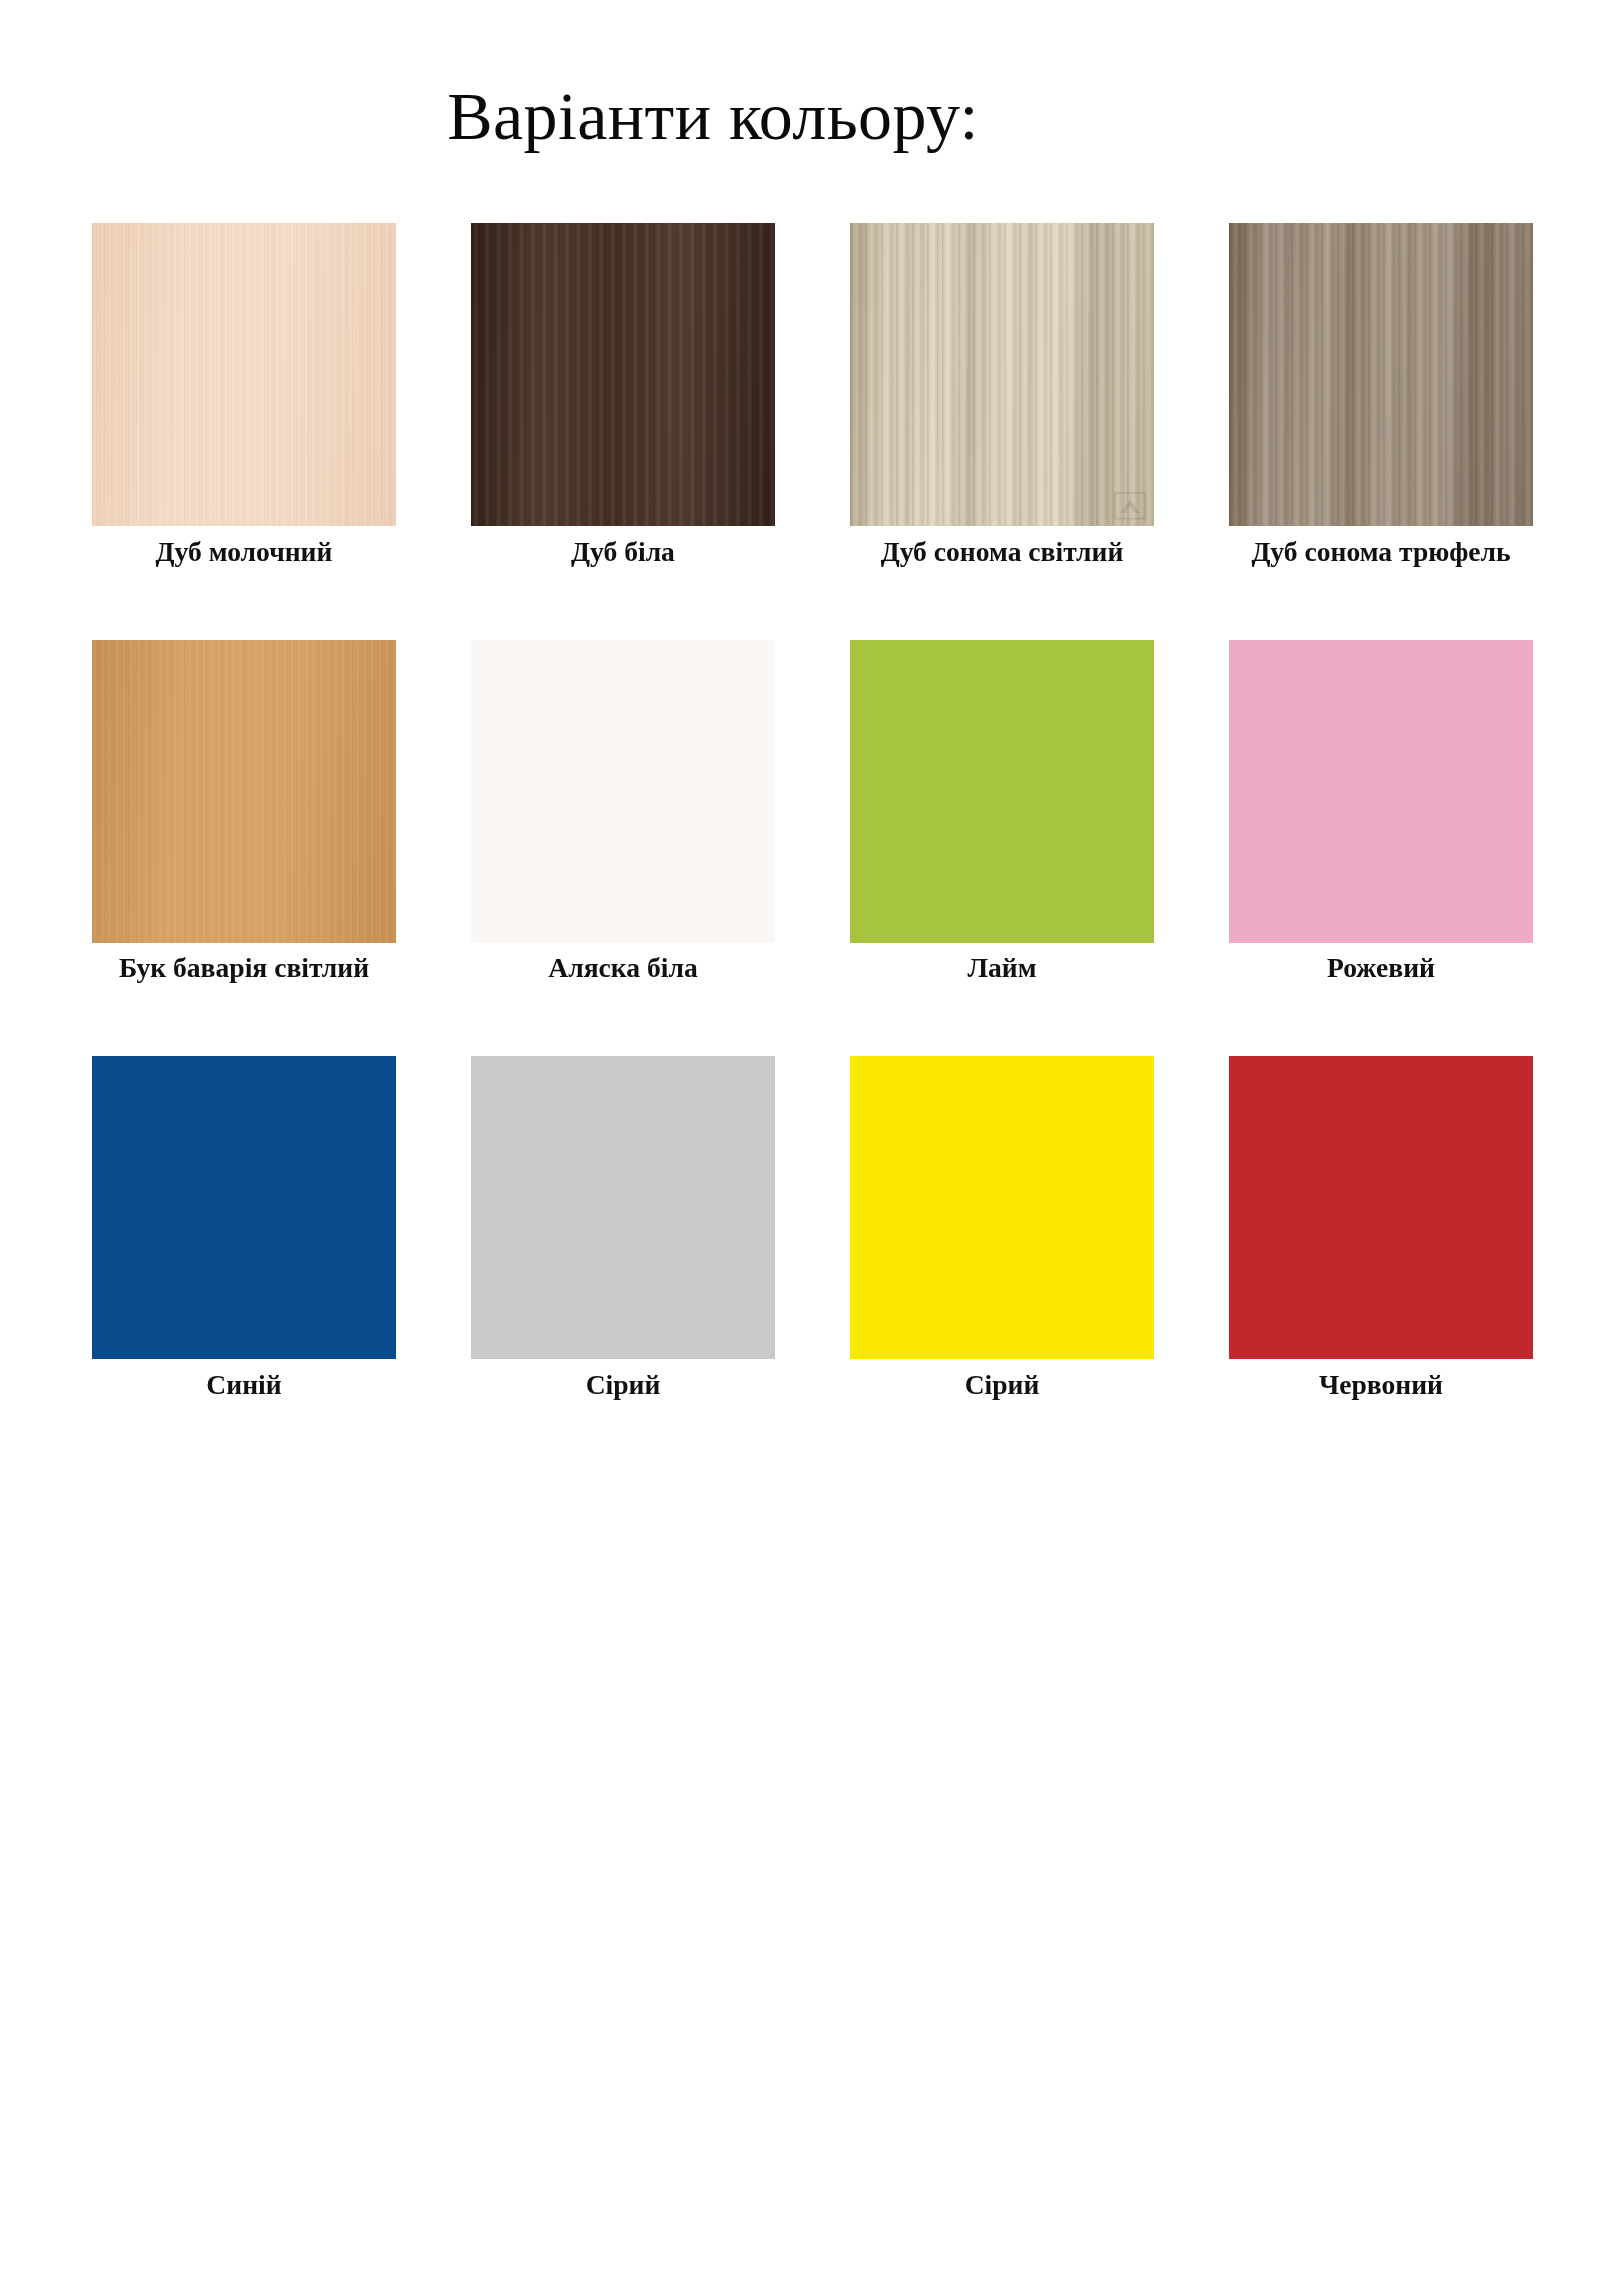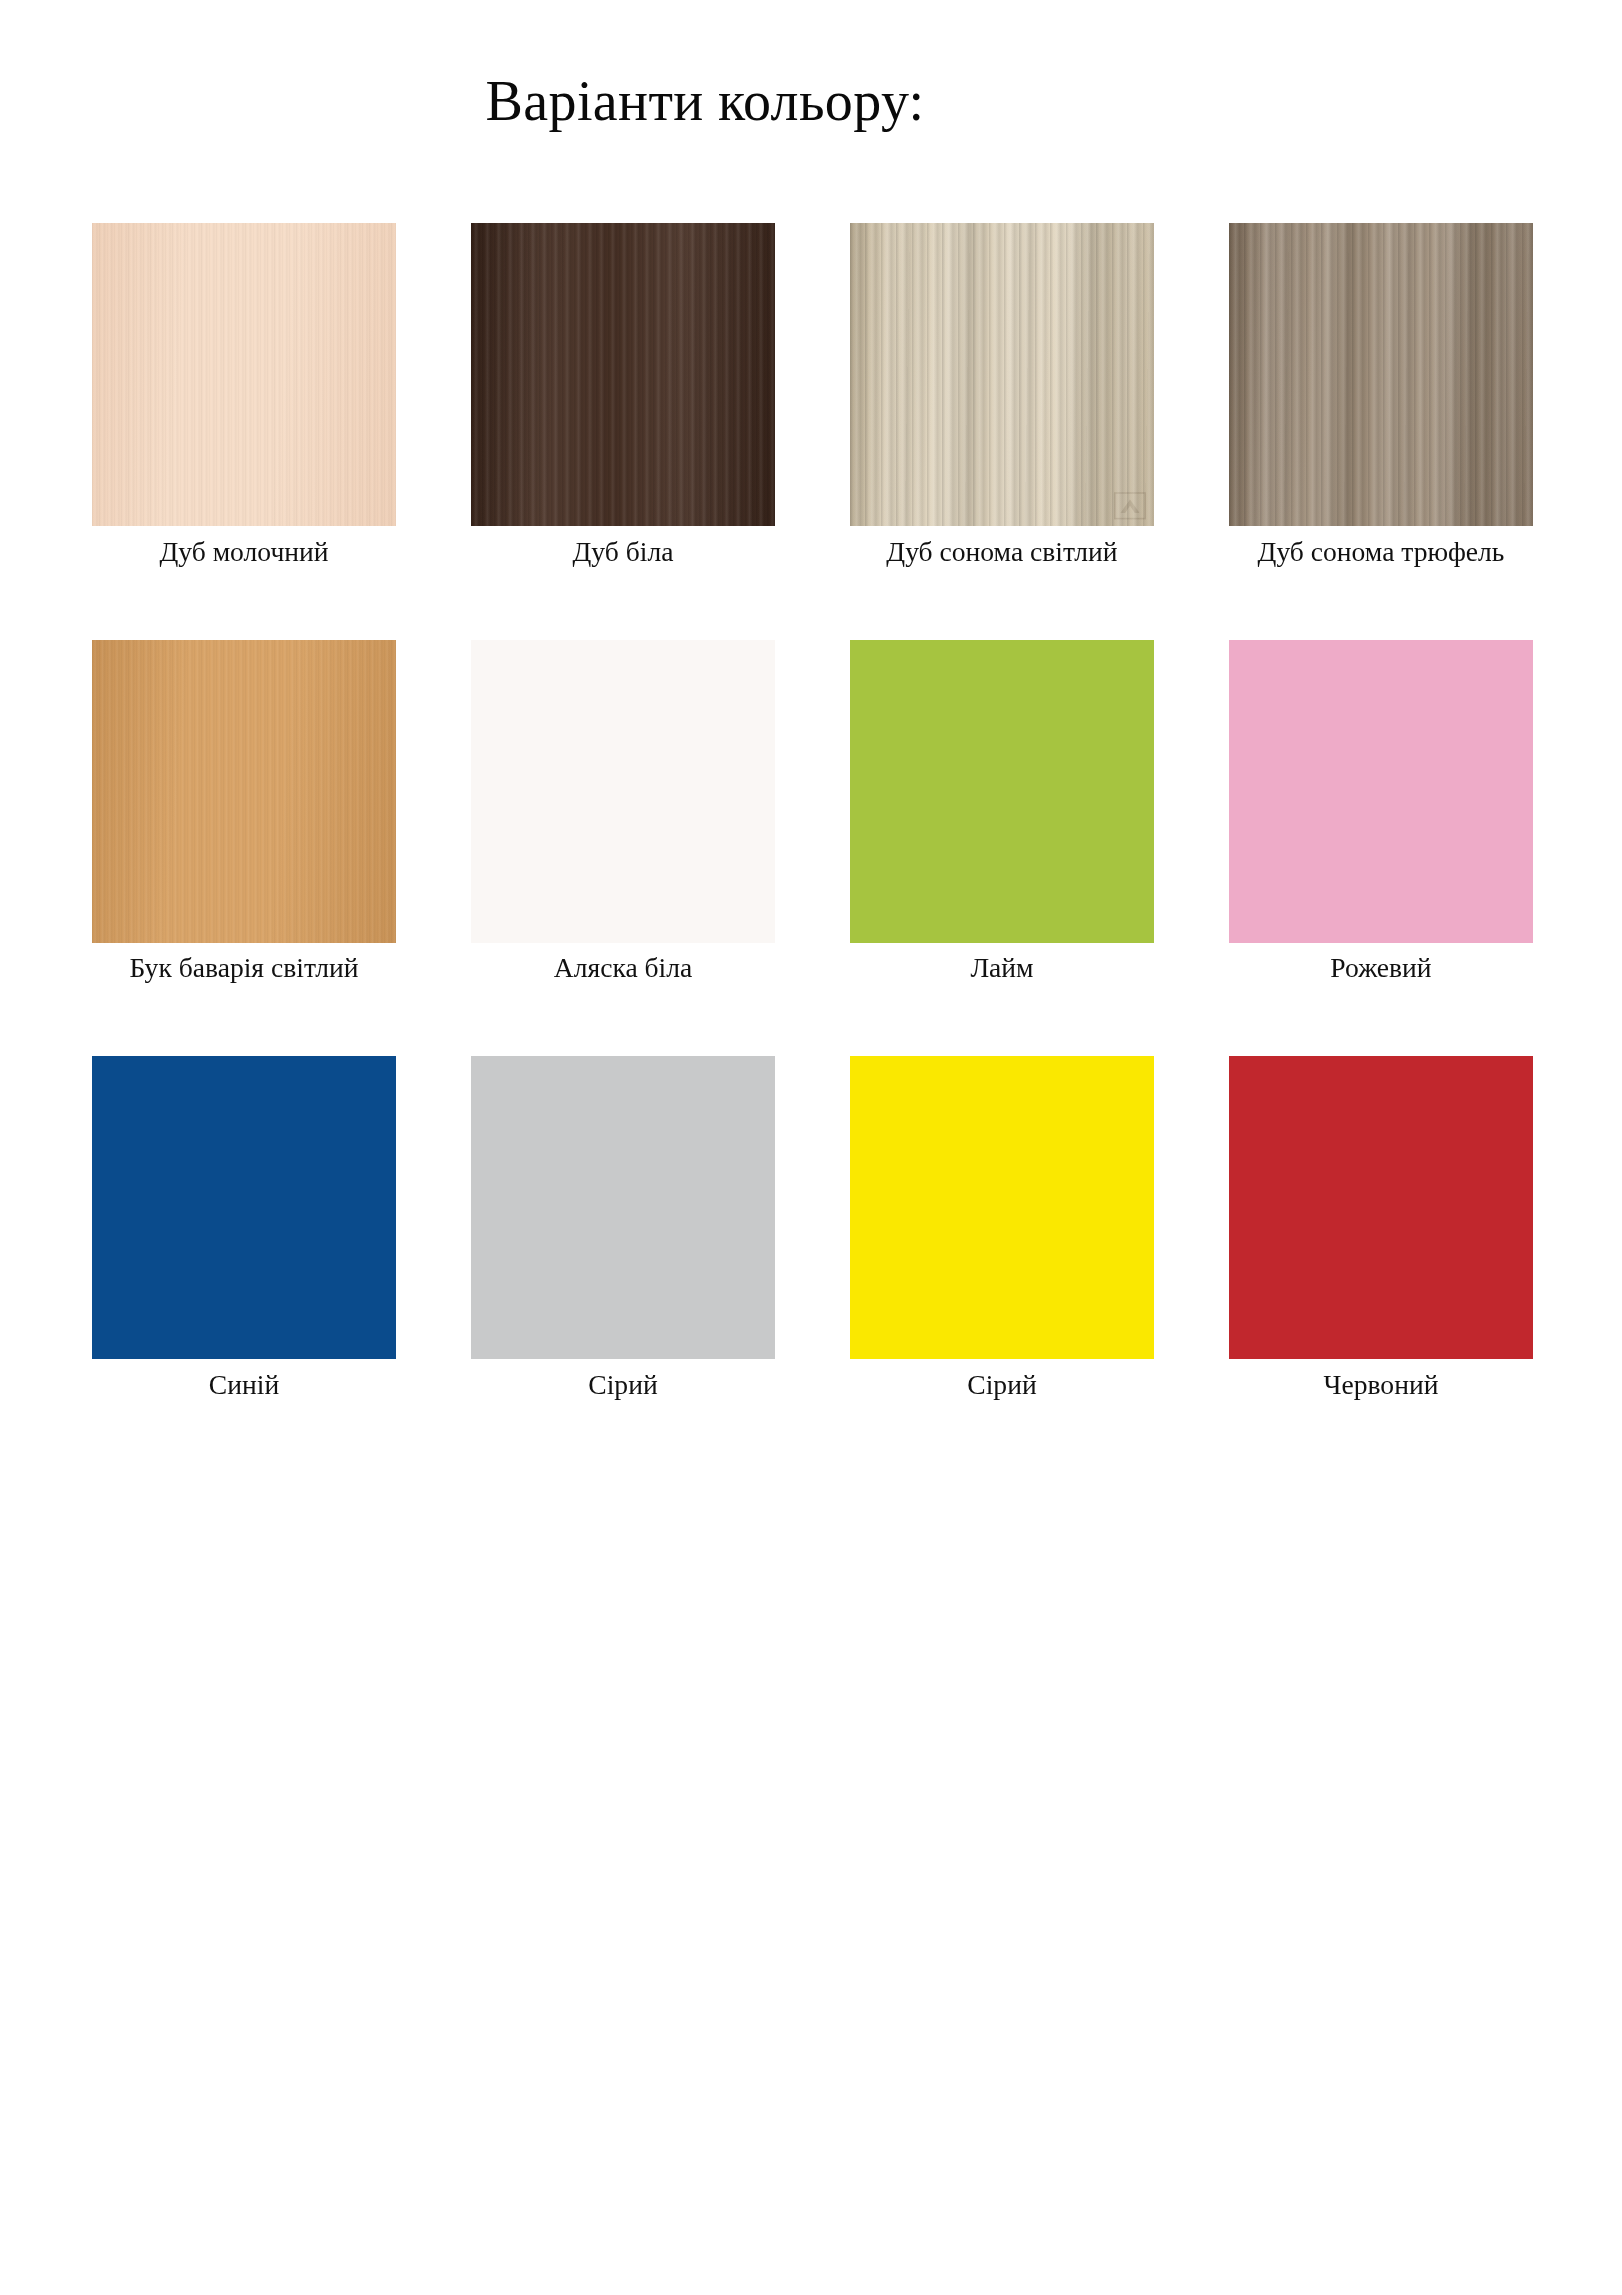--- a/index.html
+++ b/index.html
@@ -18,26 +18,27 @@
   }
 
   
   .page-title {
     position: absolute;
     top: 32px;
     left: 0;
     width: 1410px;
     text-align: center;
     font-family: "Liberation Serif", "DejaVu Serif", serif;
-    font-size: 56px;
+    font-size: 68px;
     line-height: 1.12;
     font-weight: 400;
     color: #0a0a0a;
     letter-spacing: 0.4px;
     white-space: nowrap;
+    padding-left: 8px;
   }
 
   
   .swatch-grid {
     position: absolute;
     top: 223px;
     left: 92px;
     width: 1452px;
     display: grid;
     grid-template-columns: repeat(4, 304px);
@@ -58,21 +59,21 @@
     overflow: hidden;
     background-repeat: no-repeat;
   }
 
   .swatch-label {
     display: block;
     width: 304px;
     text-align: center;
     margin-top: 9.7px;
     font-family: "Liberation Serif", "DejaVu Serif", serif;
-    font-weight: normal;
+    font-weight: bold;
     font-size: 27.6px;
     line-height: 32px;
     color: #111111;
     white-space: nowrap;
   }
 
   
   .grain-fine::after,
   .grain-med::after,
   .grain-coarse::after {

